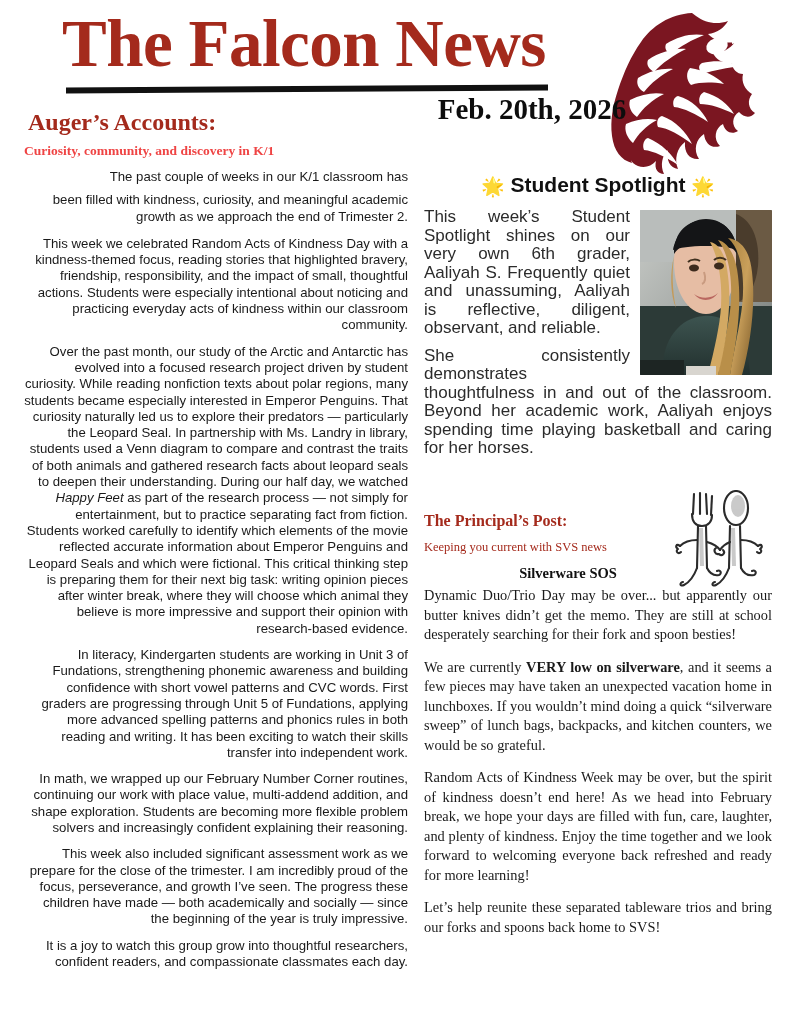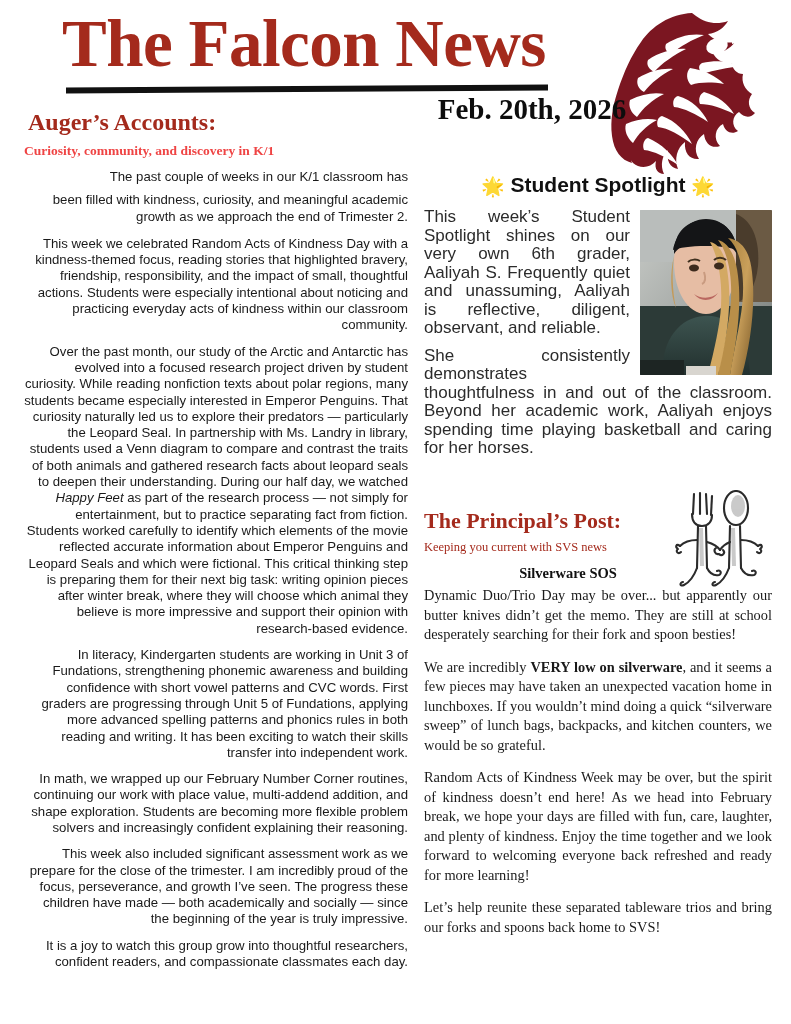--- a/index.html
+++ b/index.html
@@ -156,21 +156,21 @@
   
   .principal {
     position: absolute;
     left: 424px;
     top: 508px;
     width: 348px;
   }
   .principal-heading {
     font-family: "Liberation Serif", serif;
     font-weight: bold;
-    font-size: 22px;
+    font-size: 16px;
     line-height: 26px;
     color: #A42A1C;
     margin: 0 0 6px 0;
   }
   .principal-sub {
     font-family: "Liberation Serif", serif;
     font-size: 12.5px;
     line-height: 15px;
     color: #A42A1C;
     margin: 0 0 9px 0;
@@ -359,19 +359,19 @@
         </g>
       </svg>
     </div>
 
     <h2 class="principal-heading">The Principal’s Post:</h2>
     <div class="principal-sub">Keeping you current with SVS news</div>
     <div class="principal-subject">Silverware SOS</div>
 
     <p class="pbody">Dynamic Duo/Trio Day may be over... but apparently our butter knives didn’t get the memo. They are still at school desperately searching for their fork and spoon besties!</p>
 
-    <p class="pbody"><span>We are incredibly </span><b>VERY low on silverware</b><span>, and it seems a few pieces may have taken an unexpected vacation home in lunchboxes. If you wouldn’t mind doing a quick “silverware sweep” of lunch bags, backpacks, and kitchen counters, we would be so grateful.</span></p>
+    <p class="pbody"><span>We are currently </span><b>VERY low on silverware</b><span>, and it seems a few pieces may have taken an unexpected vacation home in lunchboxes. If you wouldn’t mind doing a quick “silverware sweep” of lunch bags, backpacks, and kitchen counters, we would be so grateful.</span></p>
 
     <p class="pbody">Random Acts of Kindness Week may be over, but the spirit of kindness doesn’t end here! As we head into February break, we hope your days are filled with fun, care, laughter, and plenty of kindness. Enjoy the time together and we look forward to welcoming everyone back refreshed and ready for more learning!</p>
     <p class="pbody">Let’s help reunite these separated tableware trios and bring our forks and spoons back home to SVS!</p>
   </div>
 
 </div>
 
 </body></html>

